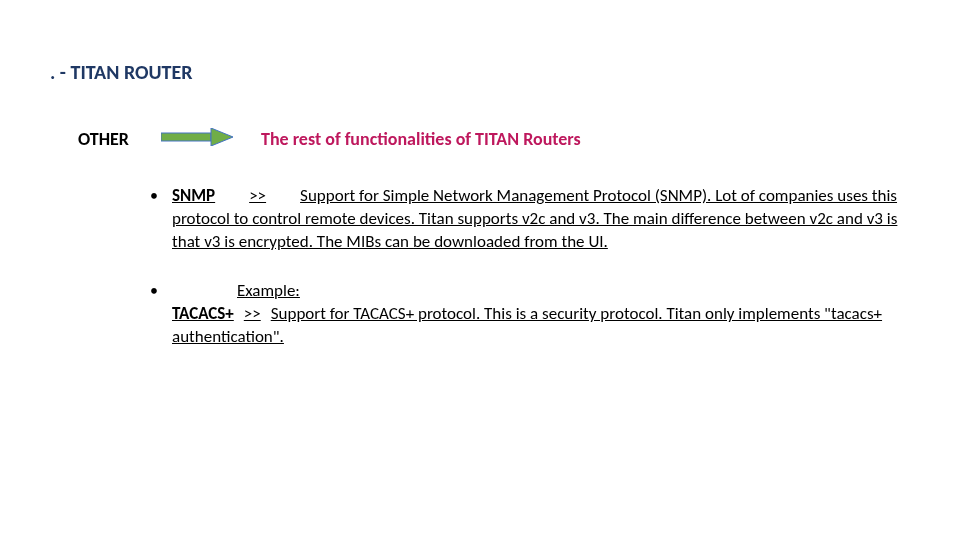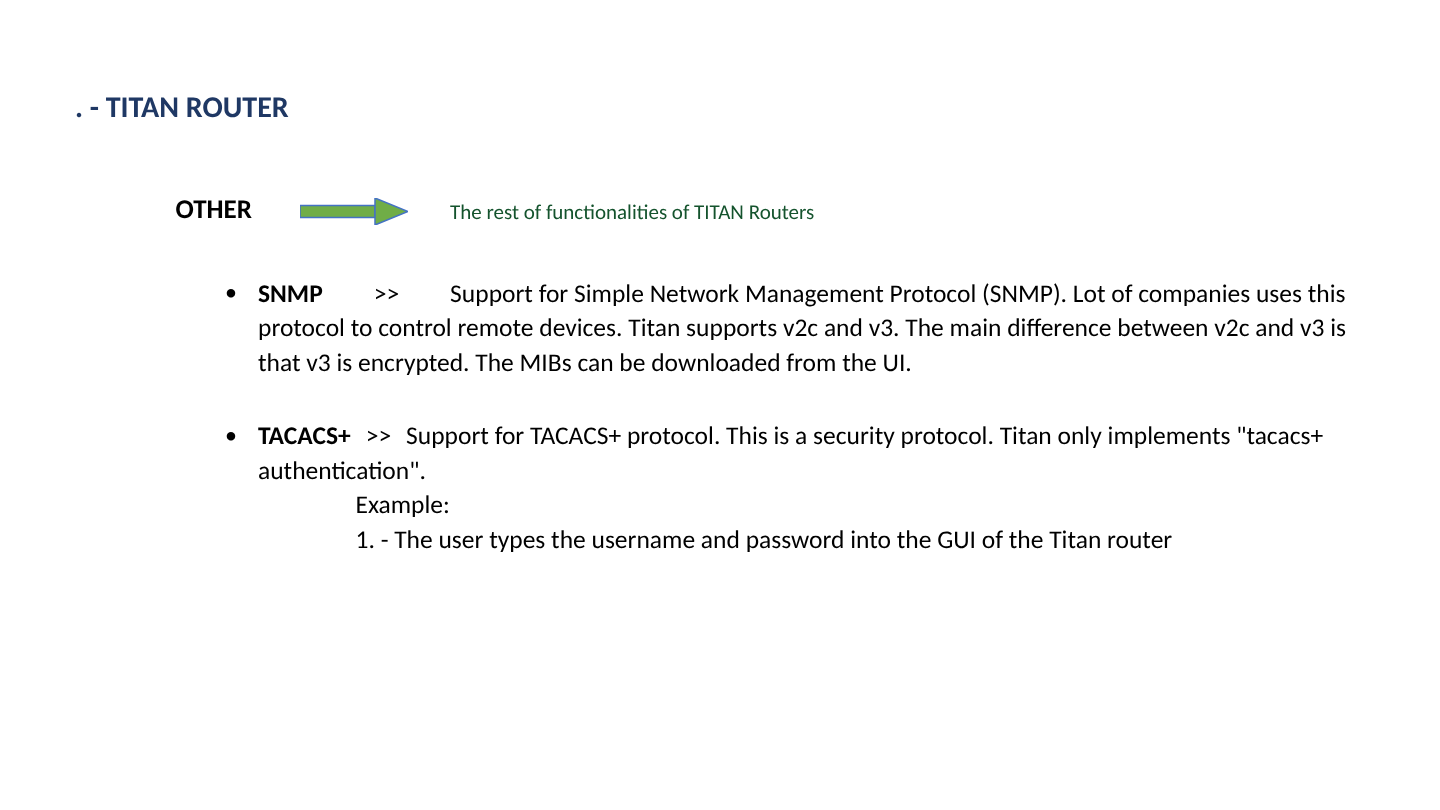--- a/index.html
+++ b/index.html
@@ -18,38 +18,37 @@
       left: 50px;
       font-size: 20px;
       font-weight: bold;
       color: #1F3864;
     }
     .section-row {
       position: absolute;
       top: 128px;
       left: 78px;
       display: flex;
-      align-items: flex-end;
-      margin-left: 39px;
+      align-items: flex-start;
     }
     .section-label {
       font-size: 18px;
       font-weight: bold;
       color: #000;
     }
     .arrow-wrap {
       margin-left: 32px;
       margin-right: 28px;
       display: inline-flex;
       align-items: center;
     }
     .section-subtitle {
-      font-size: 14px;
-      font-weight: normal;
-      color: #14532d;
+      font-size: 18px;
+      font-weight: bold;
+      color: #be185d;
     }
     .bullets {
       position: absolute;
       top: 185px;
       left: 150px;
       right: 50px;
     }
     .bullet {
       margin-bottom: 26px;
       display: flex;
@@ -57,20 +56,21 @@
       line-height: 1.35;
       color: #000;
     }
     .bullet-marker {
       flex: 0 0 auto;
       width: 22px;
       font-size: 16px;
     }
     .bullet-body {
       flex: 1;
+      text-decoration: underline;
     }
     .strong { font-weight: bold; }
     .bullet-body .line-inner {
       display: block;
     }
     .sub-indent {
       padding-left: 65px;
     }
     .spacer-sep {
       display: inline-block;
@@ -102,21 +102,20 @@
   <div class="bullet">
     <span class="bullet-marker">•</span>
     <div class="bullet-body">
       <span class="strong">SNMP</span><span class="spacer-sep"></span><span>&gt;&gt;</span><span class="spacer-sep"></span><span>Support for Simple Network Management Protocol (SNMP). Lot of companies uses this protocol to control remote devices. Titan supports v2c and v3. The main difference between v2c and v3 is that v3 is encrypted. The MIBs can be downloaded from the UI.</span>
     </div>
   </div>
 
   <div class="bullet">
     <span class="bullet-marker">•</span>
     <div class="bullet-body">
+      <span class="line-inner sub-indent">Example:</span>
       <span class="line-inner">
         <span class="strong">TACACS+</span><span class="spacer-sep-sm"></span><span>&gt;&gt;</span><span class="spacer-sep-sm"></span><span>Support for TACACS+ protocol.  This is a security protocol. Titan only implements "tacacs+ authentication".</span>
       </span>
-      <span class="line-inner sub-indent">Example:</span>
-      <span class="line-inner sub-indent">1. - The user types the username and password into the GUI of the Titan router</span>
     </div>
   </div>
 
 </div>
 
 </body></html>

